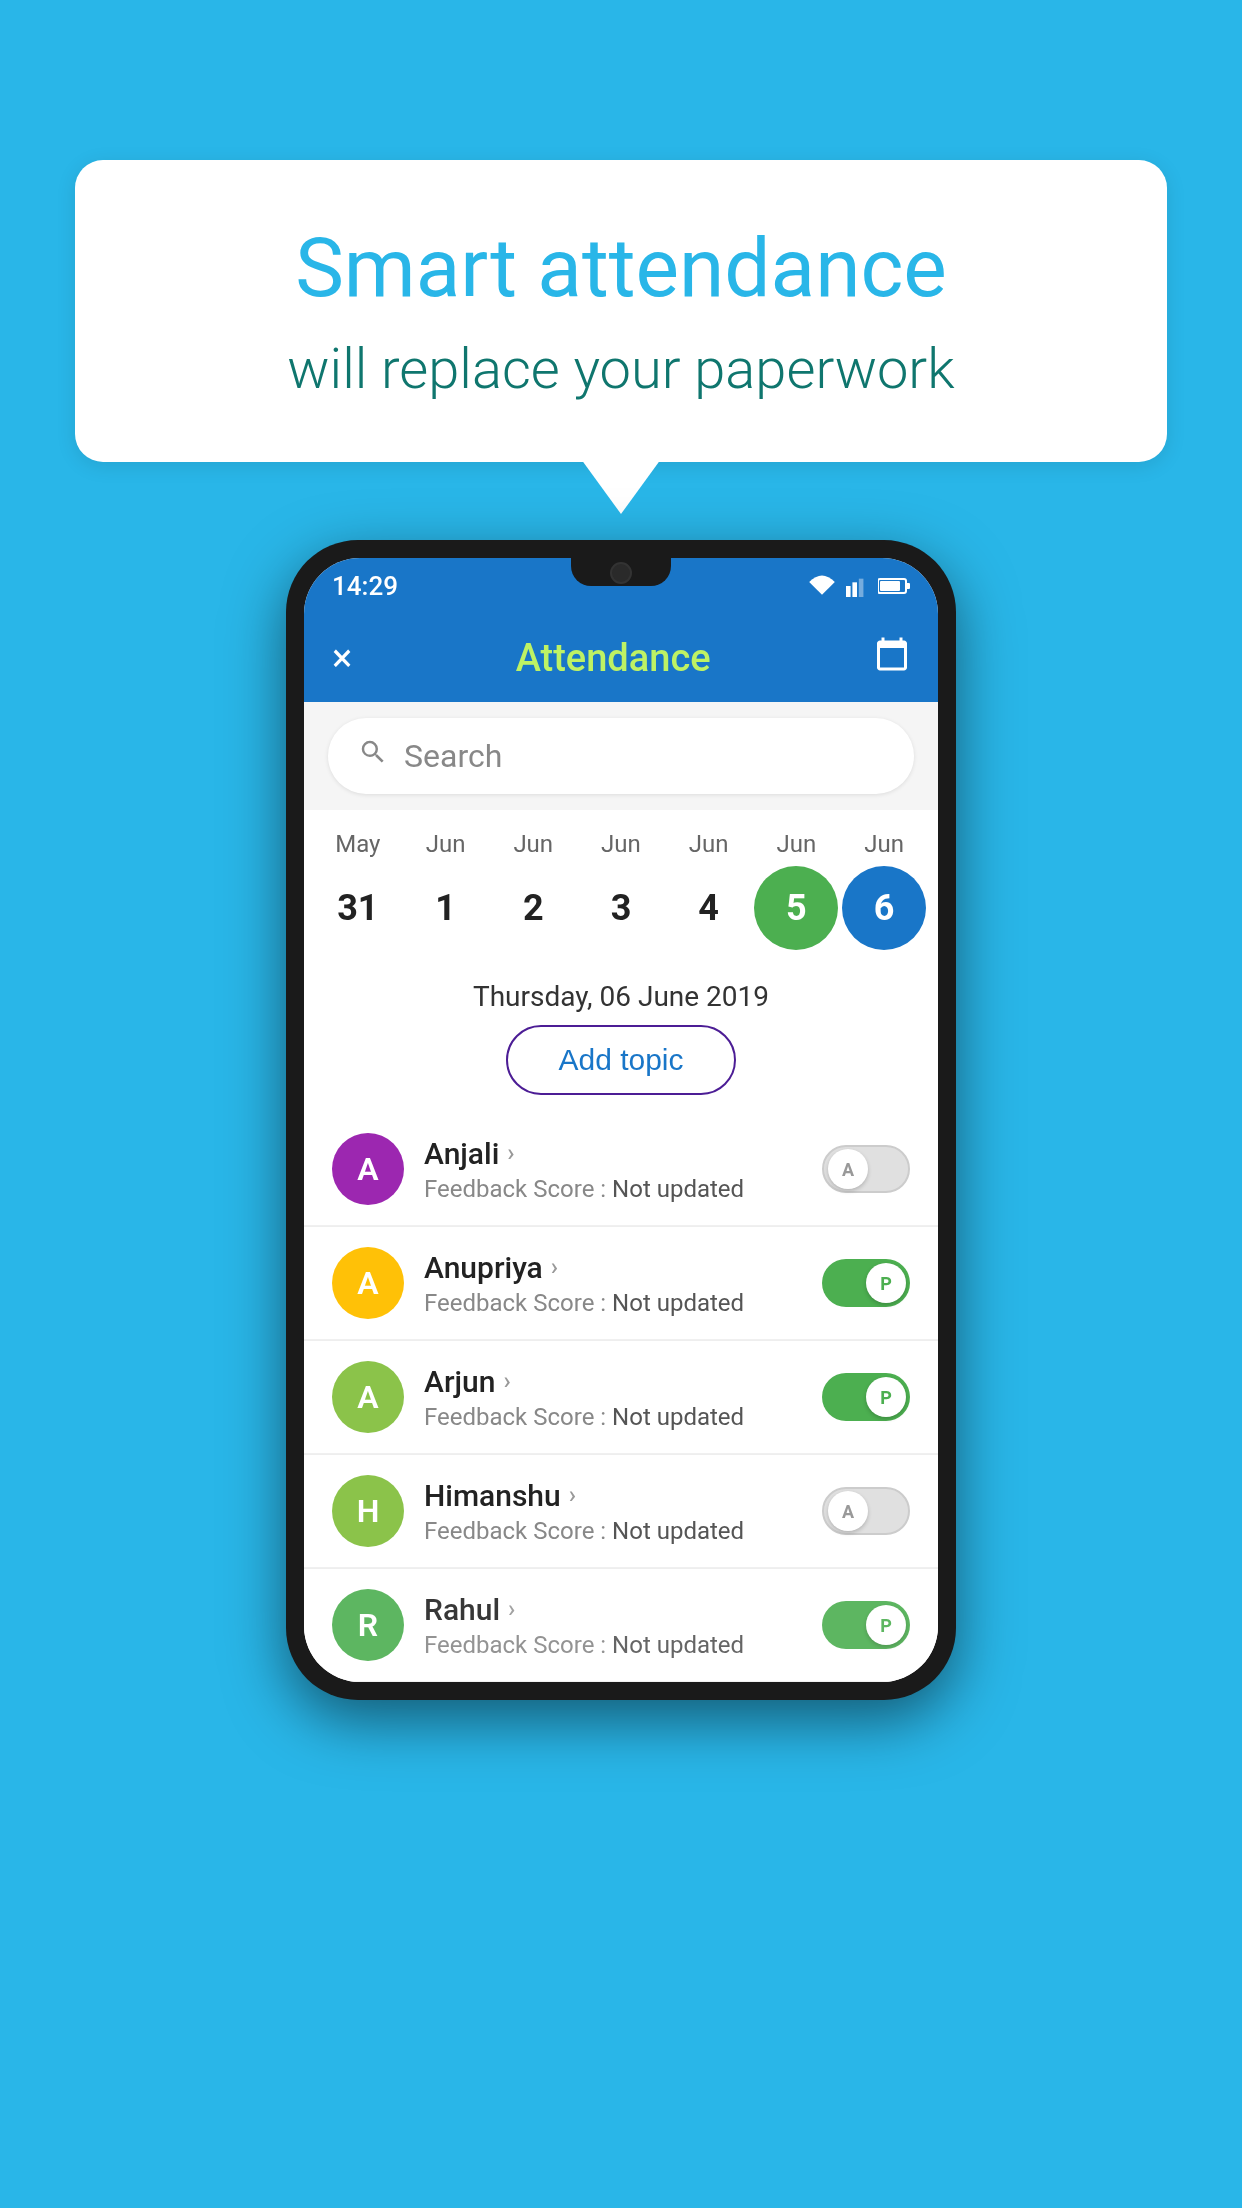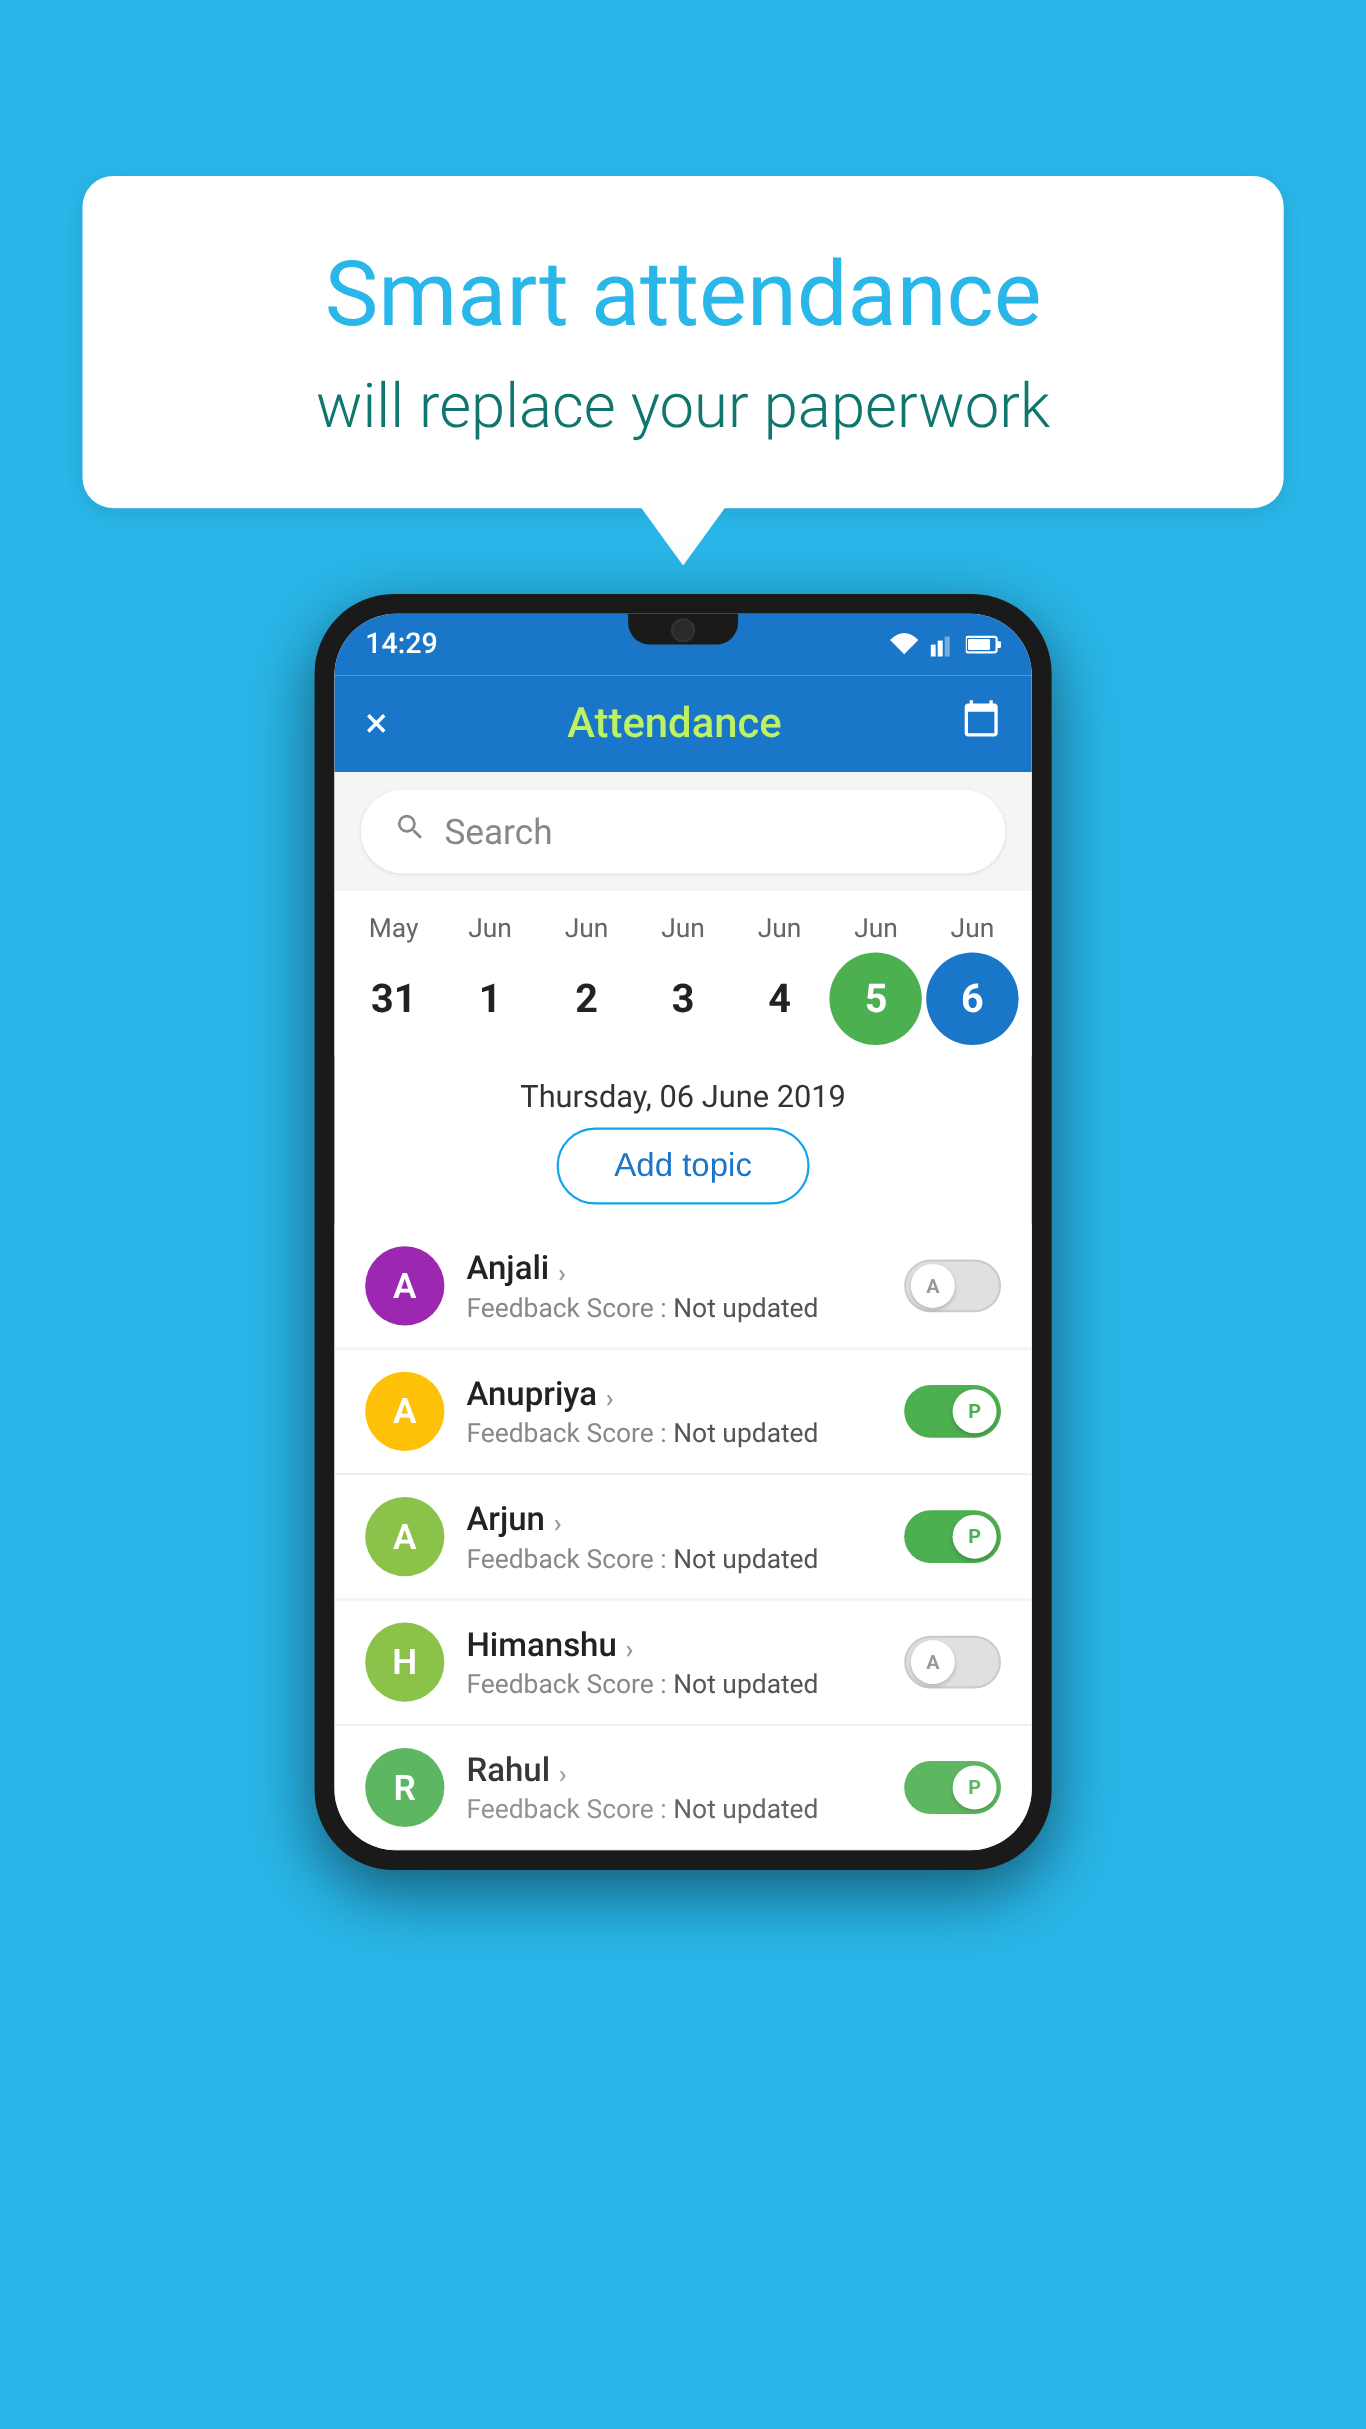--- a/index.html
+++ b/index.html
@@ -234,21 +234,21 @@
     }
 
     
     .add-topic-wrap {
       display: flex;
       justify-content: center;
       padding: 0 0 18px;
     }
 
     .add-topic-btn {
-      border: 2px solid #0ea5e9;
+      border: 2px solid #4c1d95;
       border-radius: 40px;
       padding: 16px 50px;
       color: #1976c8;
       font-size: 30px;
       background: white;
       cursor: pointer;
     }
 
     
     .avg-feedback {
@@ -291,21 +291,21 @@
     .student-info {
       flex: 1;
       padding-left: 20px;
     }
 
     .student-name {
       font-size: 30px;
       color: #222;
       font-weight: 500;
       display: flex;
-      align-items: flex-end;
+      align-items: center;
       gap: 8px;
     }
 
     .chevron {
       color: #999;
       font-size: 24px;
     }
 
     .student-score {
       font-size: 24px;

